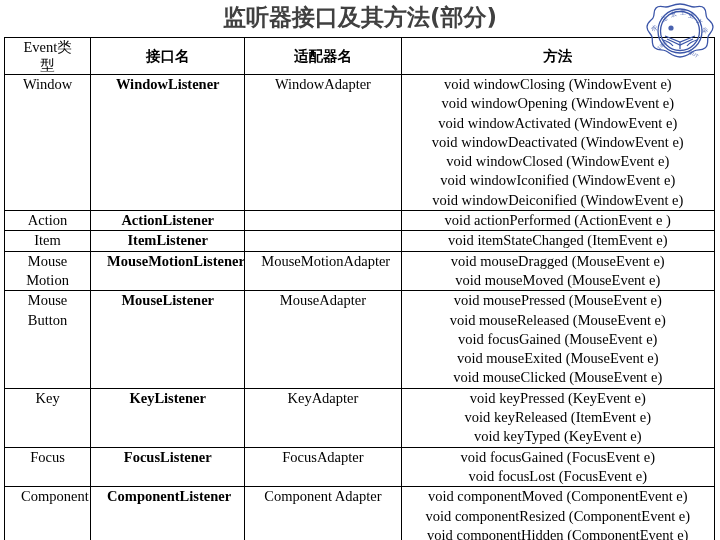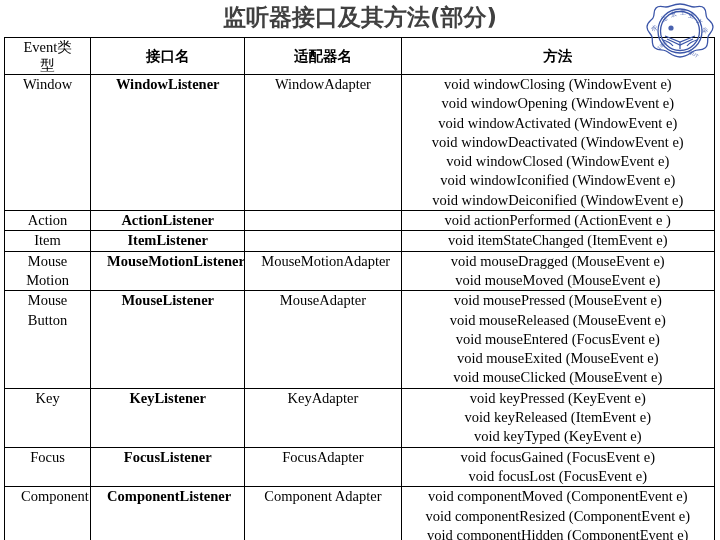--- a/index.html
+++ b/index.html
@@ -216,21 +216,21 @@
             <span class="mline">void mouseMoved (MouseEvent e)</span>
           </td>
         </tr>
         <tr>
           <td class="evt">Mouse Button</td>
           <td class="lst">MouseListener</td>
           <td class="adp">MouseAdapter</td>
           <td class="mth">
             <span class="mline">void mousePressed (MouseEvent e)</span>
             <span class="mline">void mouseReleased (MouseEvent e)</span>
-            <span class="mline">void mouseEntered (FocusEvent e)</span>
+            <span class="mline">void focusGained (MouseEvent e)</span>
             <span class="mline">void mouseExited (MouseEvent e)</span>
             <span class="mline">void mouseClicked (MouseEvent e)</span>
           </td>
         </tr>
         <tr>
           <td class="evt">Key</td>
           <td class="lst">KeyListener</td>
           <td class="adp">KeyAdapter</td>
           <td class="mth">
             <span class="mline">void keyPressed (KeyEvent e)</span>

